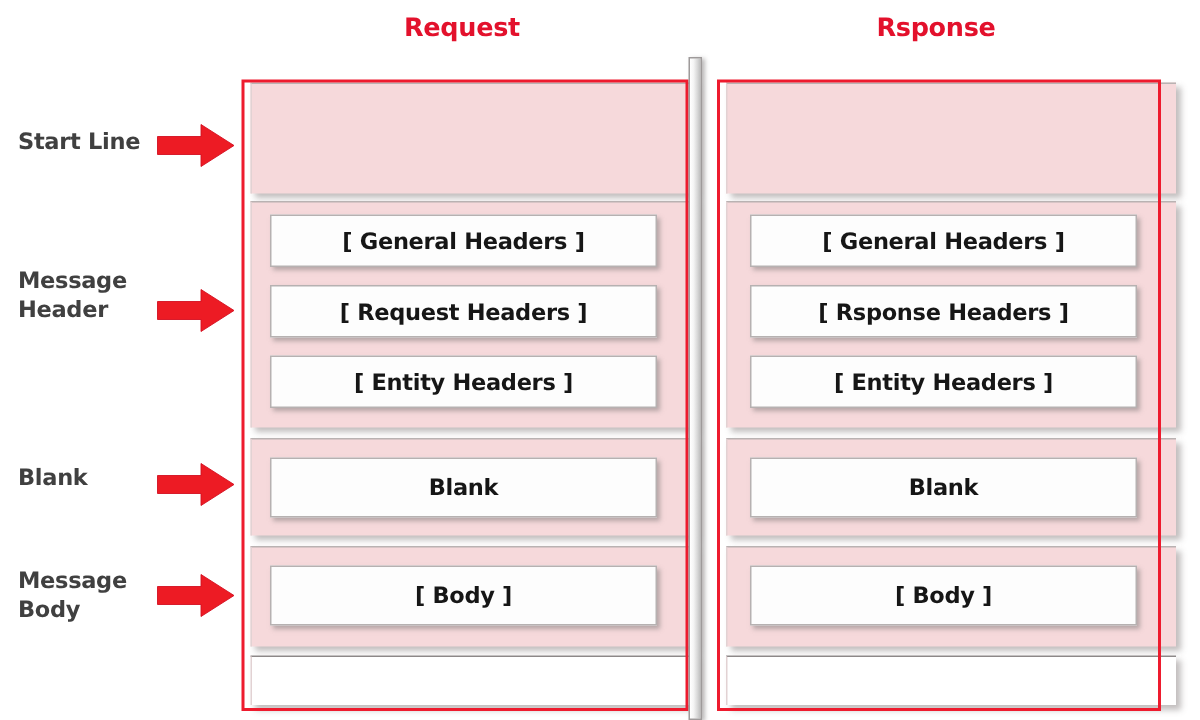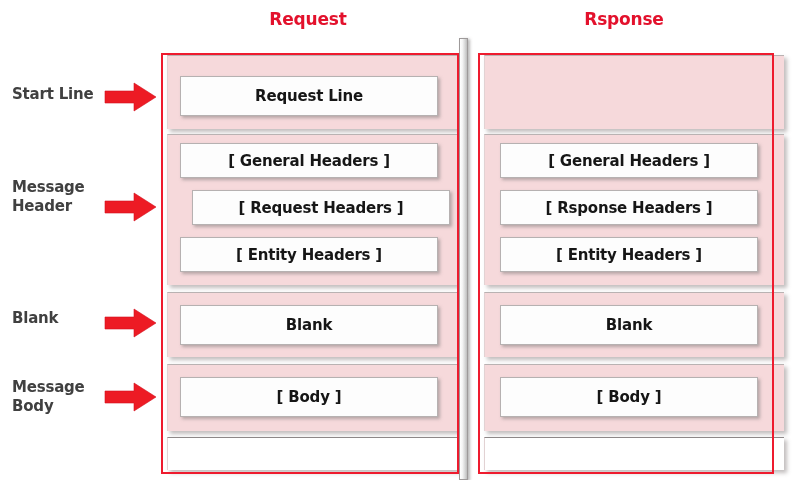--- a/index.html
+++ b/index.html
@@ -102,21 +102,21 @@
   }
   
   .item-l{left:180px;width:256px;}
   
   .item-r{left:500px;width:256px;}
 
   #item-request-line {top:76px; height:38px;}
   #item-status-line  {top:76px; height:38px;}
 
   #item-l-general{top:143px;height:33px;}
-  #item-l-request{top:190px;height:33px;margin-left:12px;}
+  #item-l-request{top:190px;height:33px;}
   #item-l-entity {top:237px;height:33px;}
   #item-r-general{top:143px;height:33px;}
   #item-r-response{top:190px;height:33px;}
   #item-r-entity {top:237px;height:33px;}
 
   #item-l-blank{top:305px;height:38px;}
   #item-r-blank{top:305px;height:38px;}
 
   #item-l-body{top:377px;height:38px;}
   #item-r-body{top:377px;height:38px;}
@@ -159,21 +159,20 @@
   <svg class="arrow" id="arrow-message-body" viewBox="0 0 56 34">
     <polygon points="2,11 31,11 31,3 53,17 31,31 31,23 2,23" fill="#ed1b24" stroke="#d41020" stroke-width="0.6"></polygon>
   </svg>
 
   <div class="band" id="band-l-start"></div>
   <div class="band" id="band-l-header"></div>
   <div class="band" id="band-l-blank"></div>
   <div class="band" id="band-l-body"></div>
   <div class="band white-band" id="band-l-tail"></div>
 
-  <div class="item-box item-l" id="item-request-line">Request Line</div>
 
   <div class="item-box item-l" id="item-l-general">[ General Headers ]</div>
   <div class="item-box item-l" id="item-l-request">[ Request Headers ]</div>
   <div class="item-box item-l" id="item-l-entity">[ Entity Headers ]</div>
 
   <div class="item-box item-l" id="item-l-blank">Blank</div>
 
   <div class="item-box item-l" id="item-l-body">[ Body ]</div>
 
   <div class="band" id="band-r-start"></div>

